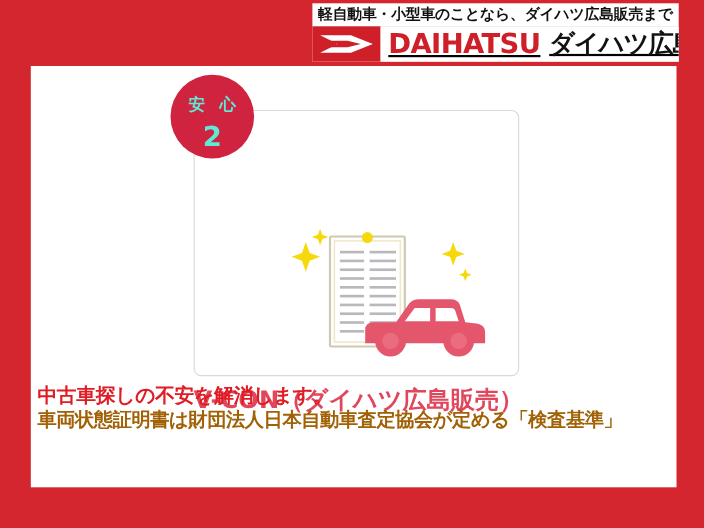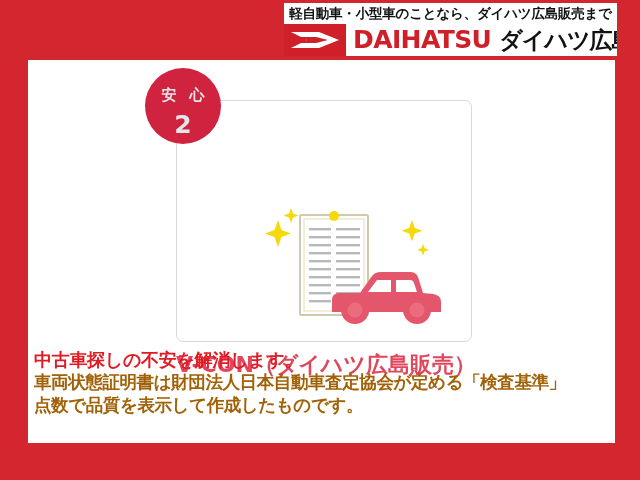--- a/index.html
+++ b/index.html
@@ -45,20 +45,21 @@
   }
   .logo-row {
     position: absolute;
     left: 0;
     top: 21px;
     width: 333px;
     height: 32px;
     background: #ffffff;
     display: flex;
     align-items: stretch;
+    text-decoration: underline;
   }
   .logo-mark-box {
     width: 62px;
     background: #cf1f28;
     display: flex;
     align-items: center;
     justify-content: center;
     flex: 0 0 auto;
   }
   .logo-mark-box svg { display: block; }
@@ -105,27 +106,27 @@
     width: 294px;
     height: 240px;
     border: 1px solid #d9d9d9;
     border-radius: 7px;
     background: #ffffff;
   }
 
   
   .badge {
     position: absolute;
-    left: 145px;
+    left: 155px;
     top: 68px;
     width: 76px;
     height: 76px;
     border-radius: 50%;
     background: #cf2340;
-    color: #e5e5e5;
+    color: #5eead4;
     text-align: center;
     z-index: 5;
   }
   .badge-kanji {
     font-size: 15px;
     font-weight: bold;
     letter-spacing: 4px;
     line-height: 1;
     padding-top: 20px;
     padding-left: 4px;
@@ -276,21 +277,20 @@
           <circle cx="157" cy="110" r="7.5" fill="#eb6c7e"></circle>
         </g>
       </svg>
     </div>
 
     <div class="vcon">V-CON（ダイハツ広島販売）</div>
 
     <div class="copy" style="left:6px; top:288px; width:575px;">
       <div class="copy-head">中古車探しの不安を解消します。</div>
       <div class="copy-line">車両状態証明書は財団法人日本自動車査定協会が定める「検査基準」</div>
-      <div class="copy-line">点数で品質を表示して作成したものです。</div>
     </div>
   </div>
 
   <div class="badge">
     <div class="badge-kanji">安 心</div>
     <div class="badge-num">2</div>
   </div>
 
 </div>
 

